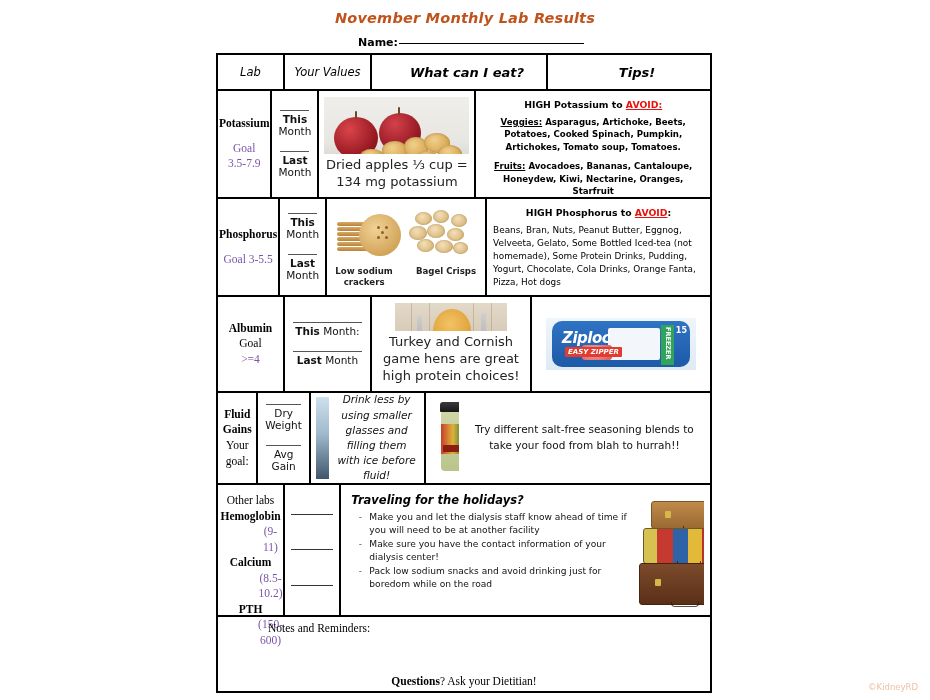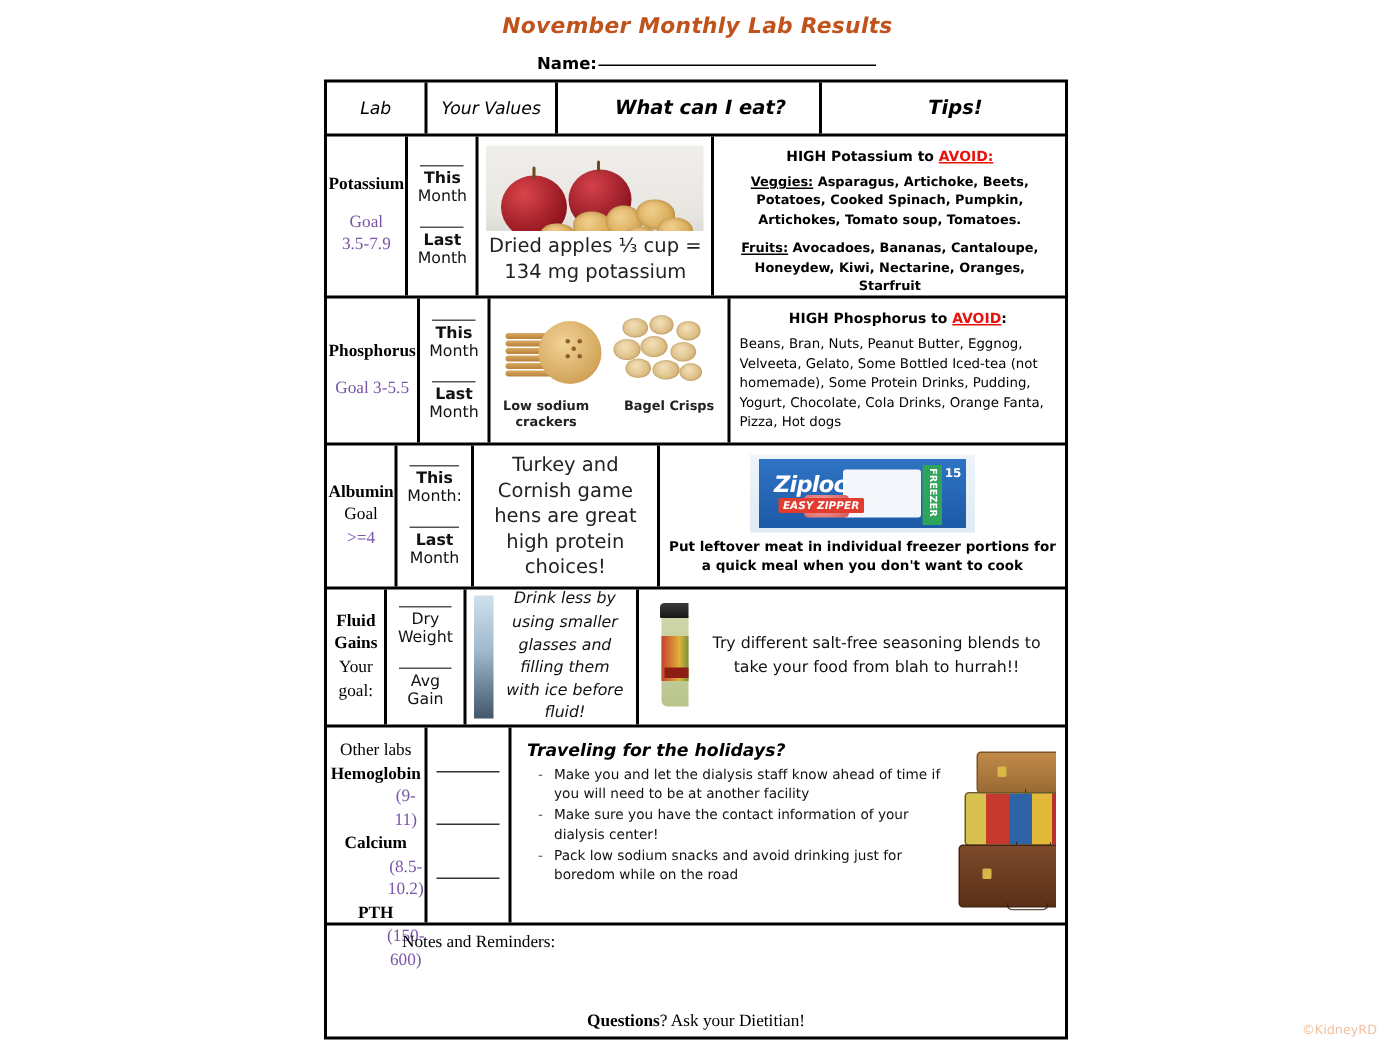--- a/index.html
+++ b/index.html
@@ -199,21 +199,21 @@
   .bgl { position: absolute; border-radius: 50%; background: radial-gradient(circle at 42% 36%, #f3e0b8, #d9b87c 72%, #c09f63); box-shadow: inset 0 0 2px rgba(130,95,40,.55); }
 
   
   .img-turkey { width: 112px; height: 58px; background: linear-gradient(#e3d9c9, #d8ccb8); }
   .board-line { position: absolute; top: 0; width: 1px; height: 100%; background: rgba(150,130,100,.35); }
   .bird { position: absolute; left: 38px; top: 6px; width: 38px; height: 46px; border-radius: 48% 48% 42% 42%; background: radial-gradient(circle at 45% 32%, #f2c463, #dc9a34 70%, #bb7a23); }
   .utensil { position: absolute; width: 5px; border-radius: 2px; background: linear-gradient(#cfcfcf, #a9a9a9); }
 
   
   .img-ziploc { width: 150px; height: 52px; background: linear-gradient(#eef5fb, #dfeaf5); }
-  .zl-box { position: absolute; left: 6px; top: 3px; width: 138px; height: 46px; background: linear-gradient(#2f73c4, #1d5aa8); border-radius: 0; }
+  .zl-box { position: absolute; left: 6px; top: 3px; width: 138px; height: 46px; background: linear-gradient(#2f73c4, #1d5aa8); border-radius: 10px; }
   .zl-white { position: absolute; left: 56px; top: 7px; width: 52px; height: 32px; background: #f3f7fb; border-radius: 2px; }
   .zl-word { position: absolute; left: 10px; top: 8px; font-family: "DejaVu Sans", sans-serif; font-weight: bold; font-style: italic; font-size: 15px; color: #fff; letter-spacing: -.5px; }
   .zl-sub { position: absolute; left: 13px; top: 26px; font-family: "DejaVu Sans", sans-serif; font-weight: bold; font-style: italic; font-size: 7px; color: #fff; background: #e23b2f; padding: 1px 3px; border-radius: 1px; }
   .zl-green { position: absolute; right: 16px; top: 4px; width: 13px; height: 40px; background: #2fa45a; }
   .zl-green span { display: block; transform: rotate(90deg); transform-origin: left top; position: absolute; left: 11px; top: 2px; font-size: 6.5px; font-weight: bold; color: #fff; font-family: "DejaVu Sans", sans-serif; white-space: nowrap; }
   .zl-15 { position: absolute; right: 3px; top: 5px; font-size: 8px; font-weight: bold; color: #fff; font-family: "DejaVu Sans", sans-serif; }
   .zl-meat { position: absolute; left: 30px; top: 24px; width: 30px; height: 15px; background: radial-gradient(circle at 40% 40%, #f09a9a, #d45a5a); border-radius: 3px; }
 
   
   .img-water { width: 58px; height: 82px; background: linear-gradient(#cfe0ec 0%, #9fb9cd 45%, #41566a 100%); }
@@ -439,21 +439,20 @@
             <div class="zl-white"></div>
             <div class="zl-meat"></div>
             <div class="zl-word">Ziploc</div>
             <div class="zl-sub">EASY ZIPPER</div>
             <div class="zl-green">
                 <span>FREEZER</span>
               </div>
             <div class="zl-15">15</div>
           </div>
         </div>
-        <div class="tipcaption">Put leftover meat in individual freezer portions for a quick meal when you don't want to cook</div>
       </div>
     </div>
   </div>
 
   <div class="trow" style="height:92px">
     <div class="c-lab">
       <div class="labcell">
         <div class="nm">Fluid Gains</div>
         <div>Your goal:</div>
       </div>

